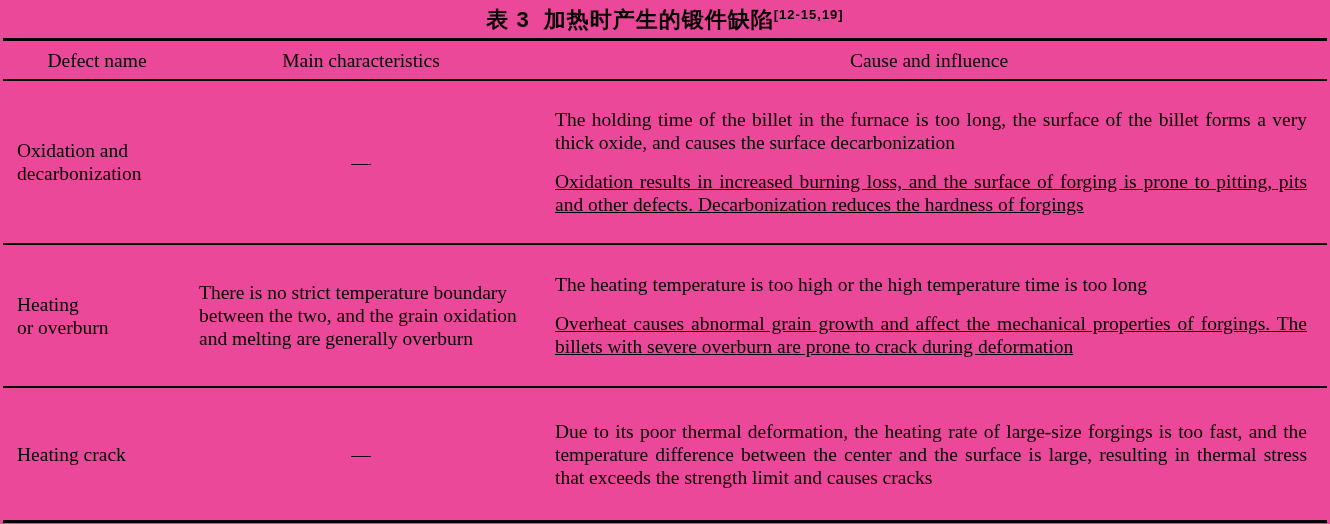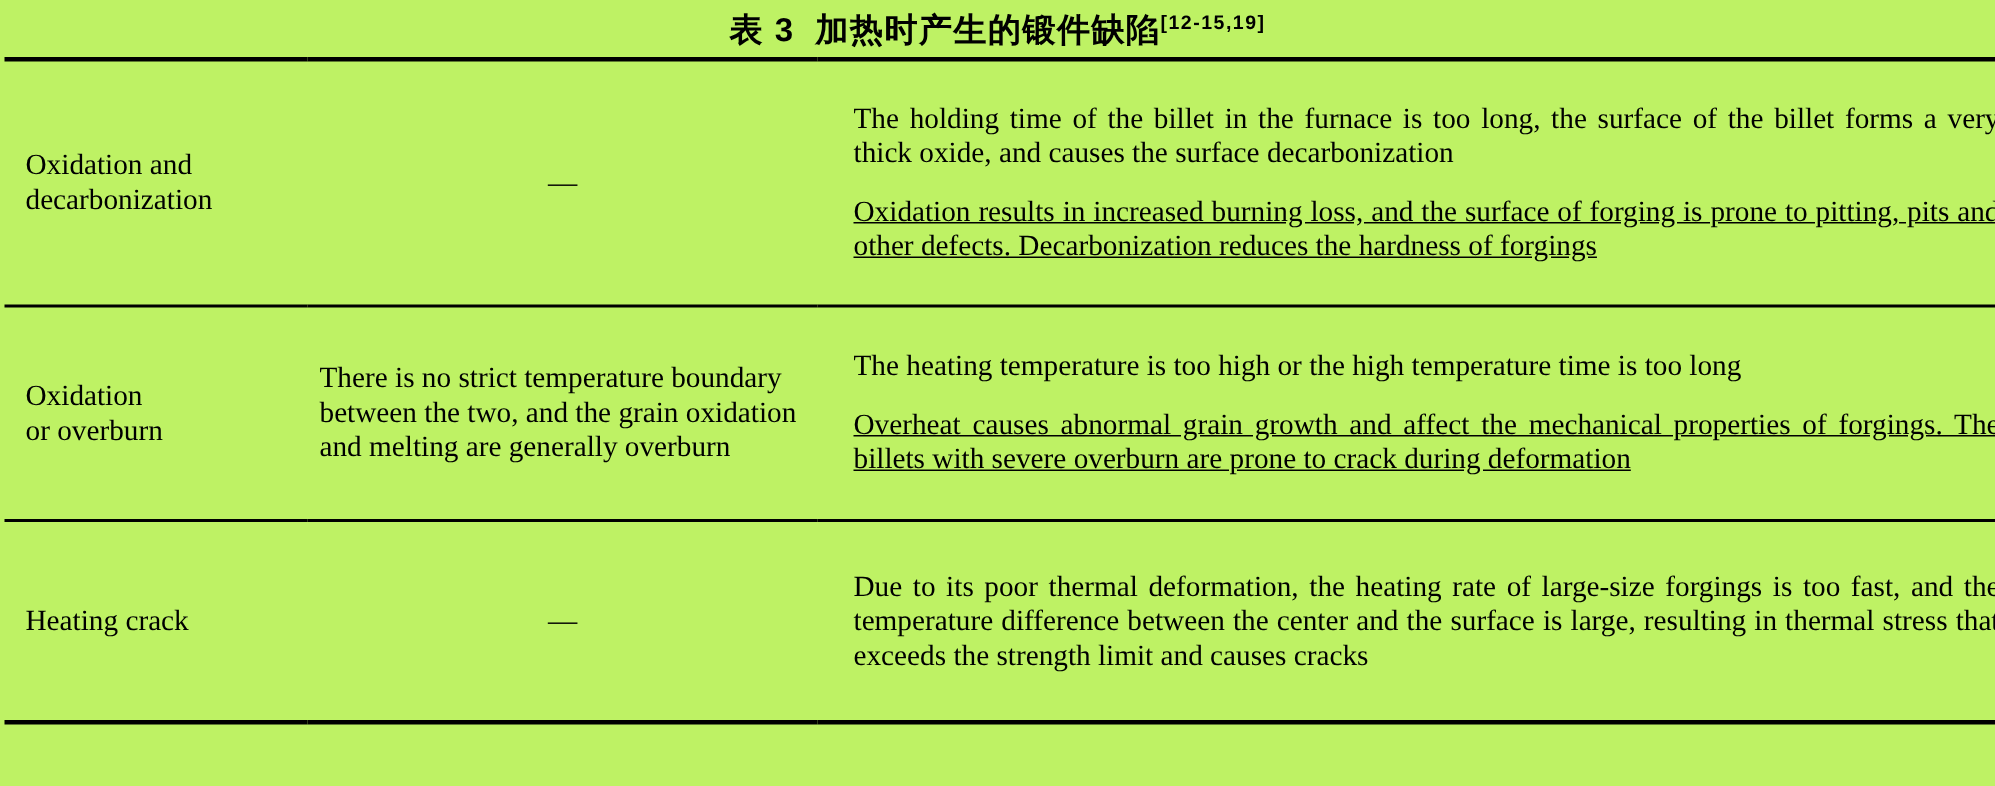--- a/index.html
+++ b/index.html
@@ -4,21 +4,21 @@
 <style>
   html, body {
     margin: 0;
     padding: 0;
     background: #ffffff;
   }
   .page {
     position: relative;
     width: 1330px;
     height: 524px;
-    background: #bef264;
+    background: #ec4899;
     color: #000000;
     font-family: "Liberation Serif", serif;
     overflow: hidden;
   }
   
   .caption {
     text-align: center;
     padding-top: 5px;
   }
   .caption-zh {
@@ -110,33 +110,38 @@
 <div class="page">
 
   <div class="caption">
     <div class="caption-zh">
       <span class="zh-label">表 3</span><span>加热时产生的锻件缺陷</span><sup class="ref">[12-15,19]</sup>
     </div>
   </div>
 
   <div class="tbl">
 
+    <div class="tr head">
+      <div class="td c1">Defect name</div>
+      <div class="td c2">Main characteristics</div>
+      <div class="td c3">Cause and influence</div>
+    </div>
 
     <div class="tr body r1">
       <div class="td c1 defect">Oxidation and
 decarbonization</div>
       <div class="td c2 center">—</div>
       <div class="td c3 cause">
         <p>The holding time of the billet in the furnace is too long, the surface of the billet forms a very thick oxide, and causes the surface decarbonization</p>
         <p>Oxidation results in increased burning loss, and the surface of forging is prone to pitting, pits and other defects. Decarbonization reduces the hardness of forgings</p>
       </div>
     </div>
 
     <div class="tr body r2">
-      <div class="td c1 defect">Oxidation
+      <div class="td c1 defect">Heating
 or overburn</div>
       <div class="td c2 chars">There is no strict temperature boundary between the two, and the grain oxidation and melting are generally overburn</div>
       <div class="td c3 cause">
         <p>The heating temperature is too high or the high temperature time is too long</p>
         <p>Overheat causes abnormal grain growth and affect the mechanical properties of forgings. The billets with severe overburn are prone to crack during deformation</p>
       </div>
     </div>
 
     <div class="tr body r3 last">
       <div class="td c1 defect">Heating crack</div>

